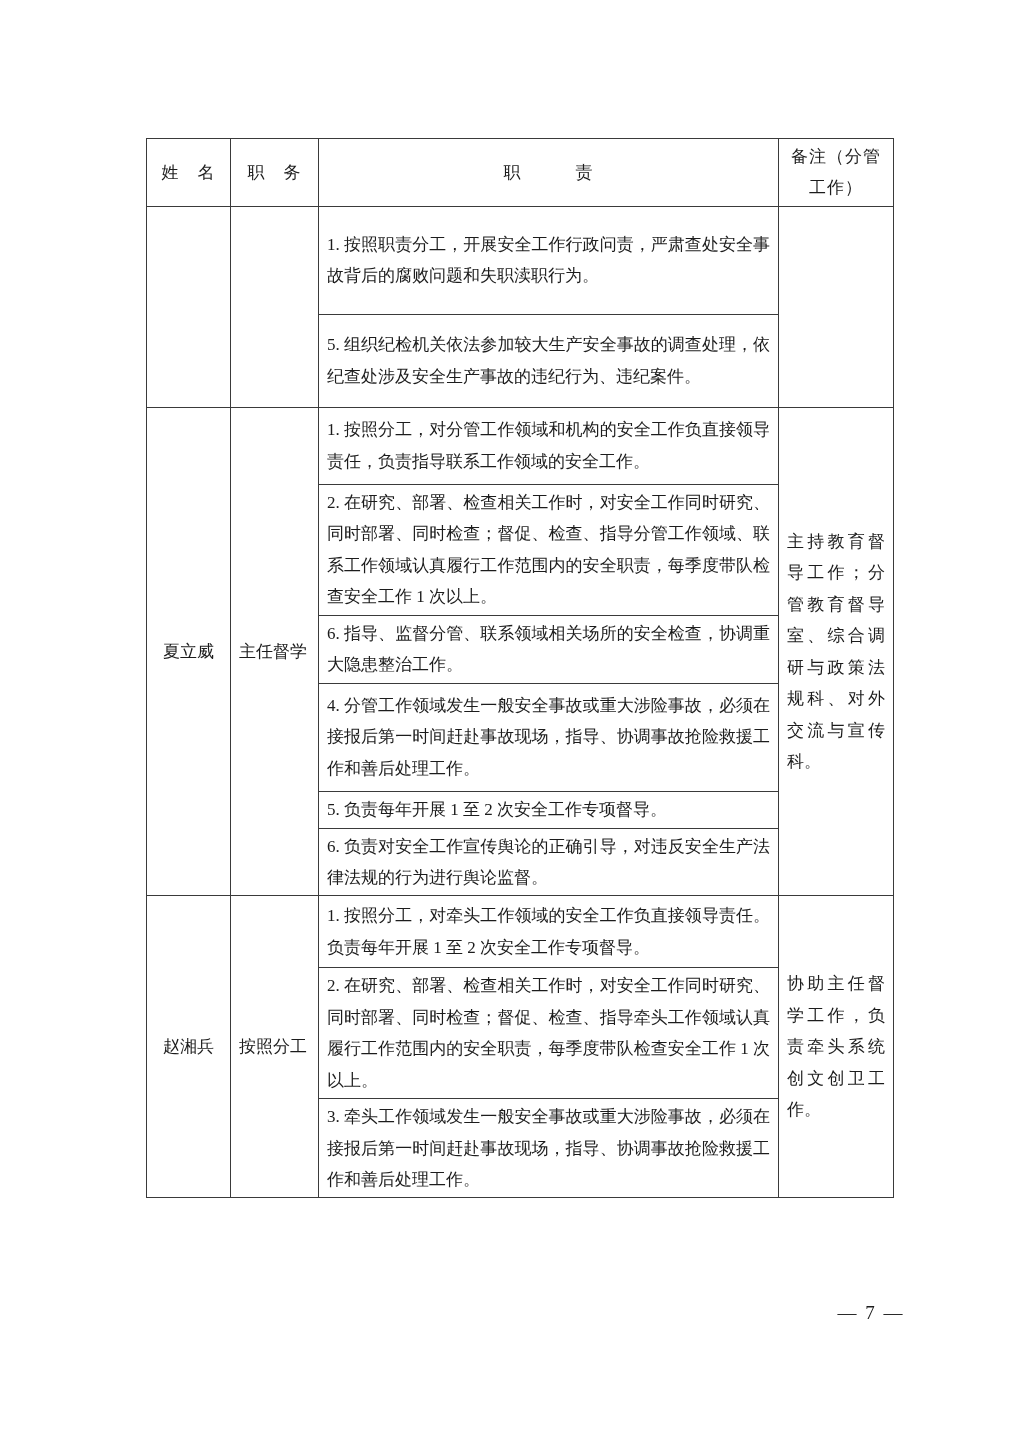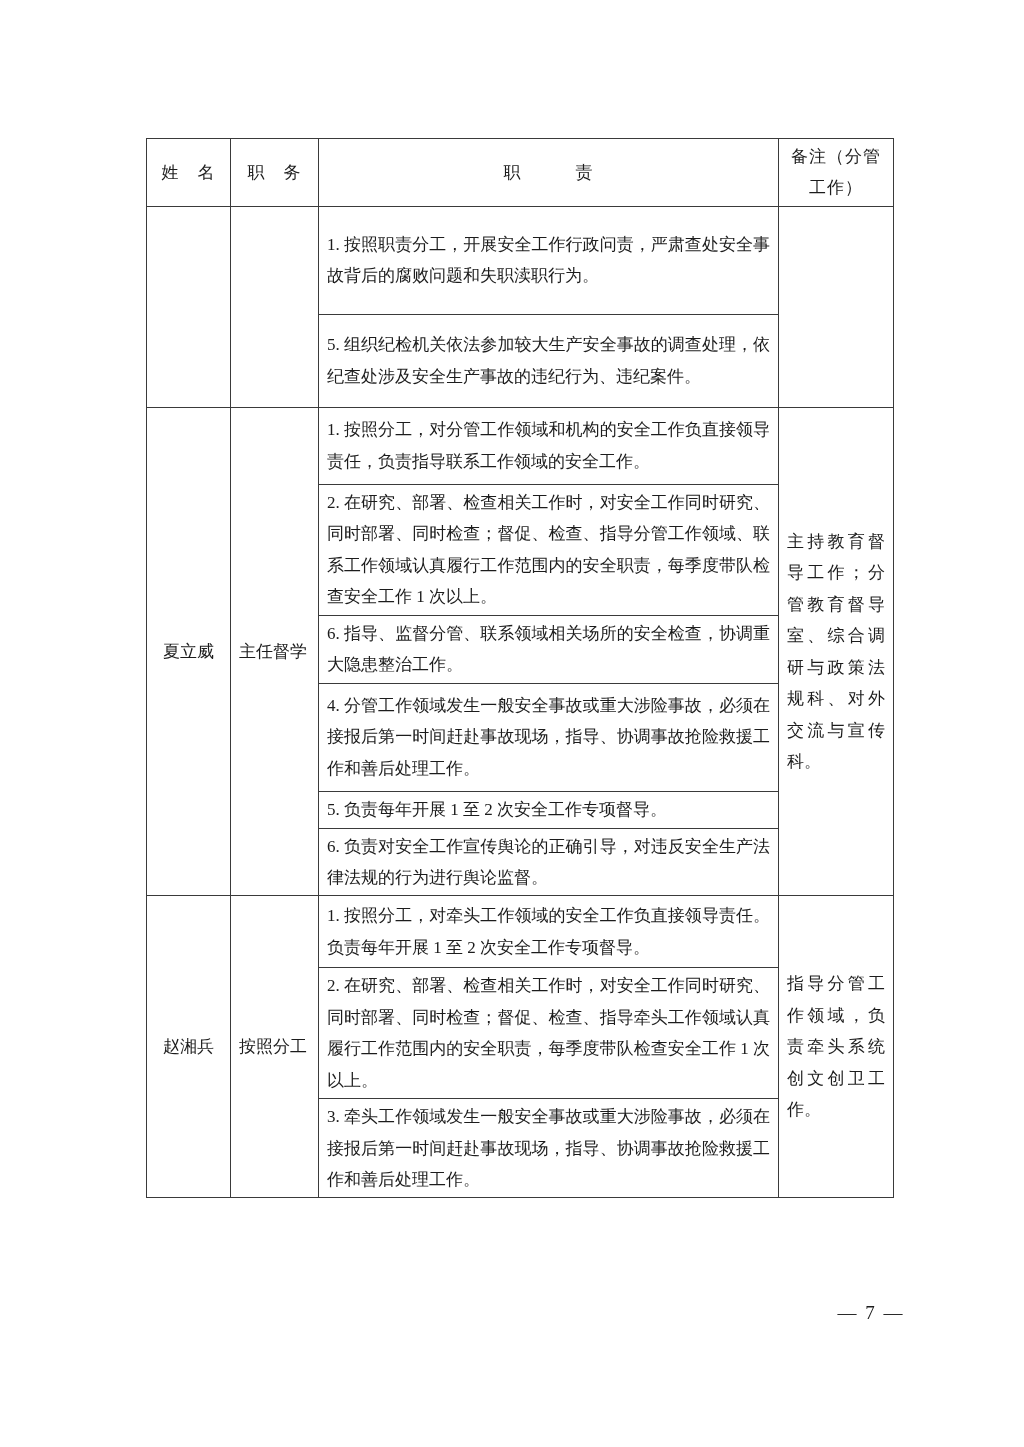--- a/index.html
+++ b/index.html
@@ -125,21 +125,21 @@
       <td class="duty-cell" style="height:37px">5. 负责每年开展 1 至 2 次安全工作专项督导。</td>
     </tr>
     <tr>
       <td class="duty-cell" style="height:65px">6. 负责对安全工作宣传舆论的正确引导，对违反安全生产法律法规的行为进行舆论监督。</td>
     </tr>
 
     <tr>
       <td class="name-cell" rowspan="3">赵湘兵</td>
       <td class="pos-cell" rowspan="3">按照分工</td>
       <td class="duty-cell" style="height:72px">1. 按照分工，对牵头工作领域的安全工作负直接领导责任。负责每年开展 1 至 2 次安全工作专项督导。</td>
-      <td class="remark-cell" rowspan="3">指导分管工作领域，负责牵头系统创文创卫工作。</td>
+      <td class="remark-cell" rowspan="3">协助主任督学工作，负责牵头系统创文创卫工作。</td>
     </tr>
     <tr>
       <td class="duty-cell" style="height:116px">2. 在研究、部署、检查相关工作时，对安全工作同时研究、同时部署、同时检查；督促、检查、指导牵头工作领域认真履行工作范围内的安全职责，每季度带队检查安全工作 1 次以上。</td>
     </tr>
     <tr>
       <td class="duty-cell" style="height:87px">3. 牵头工作领域发生一般安全事故或重大涉险事故，必须在接报后第一时间赶赴事故现场，指导、协调事故抢险救援工作和善后处理工作。</td>
     </tr>
   </tbody>
     </table>
 

